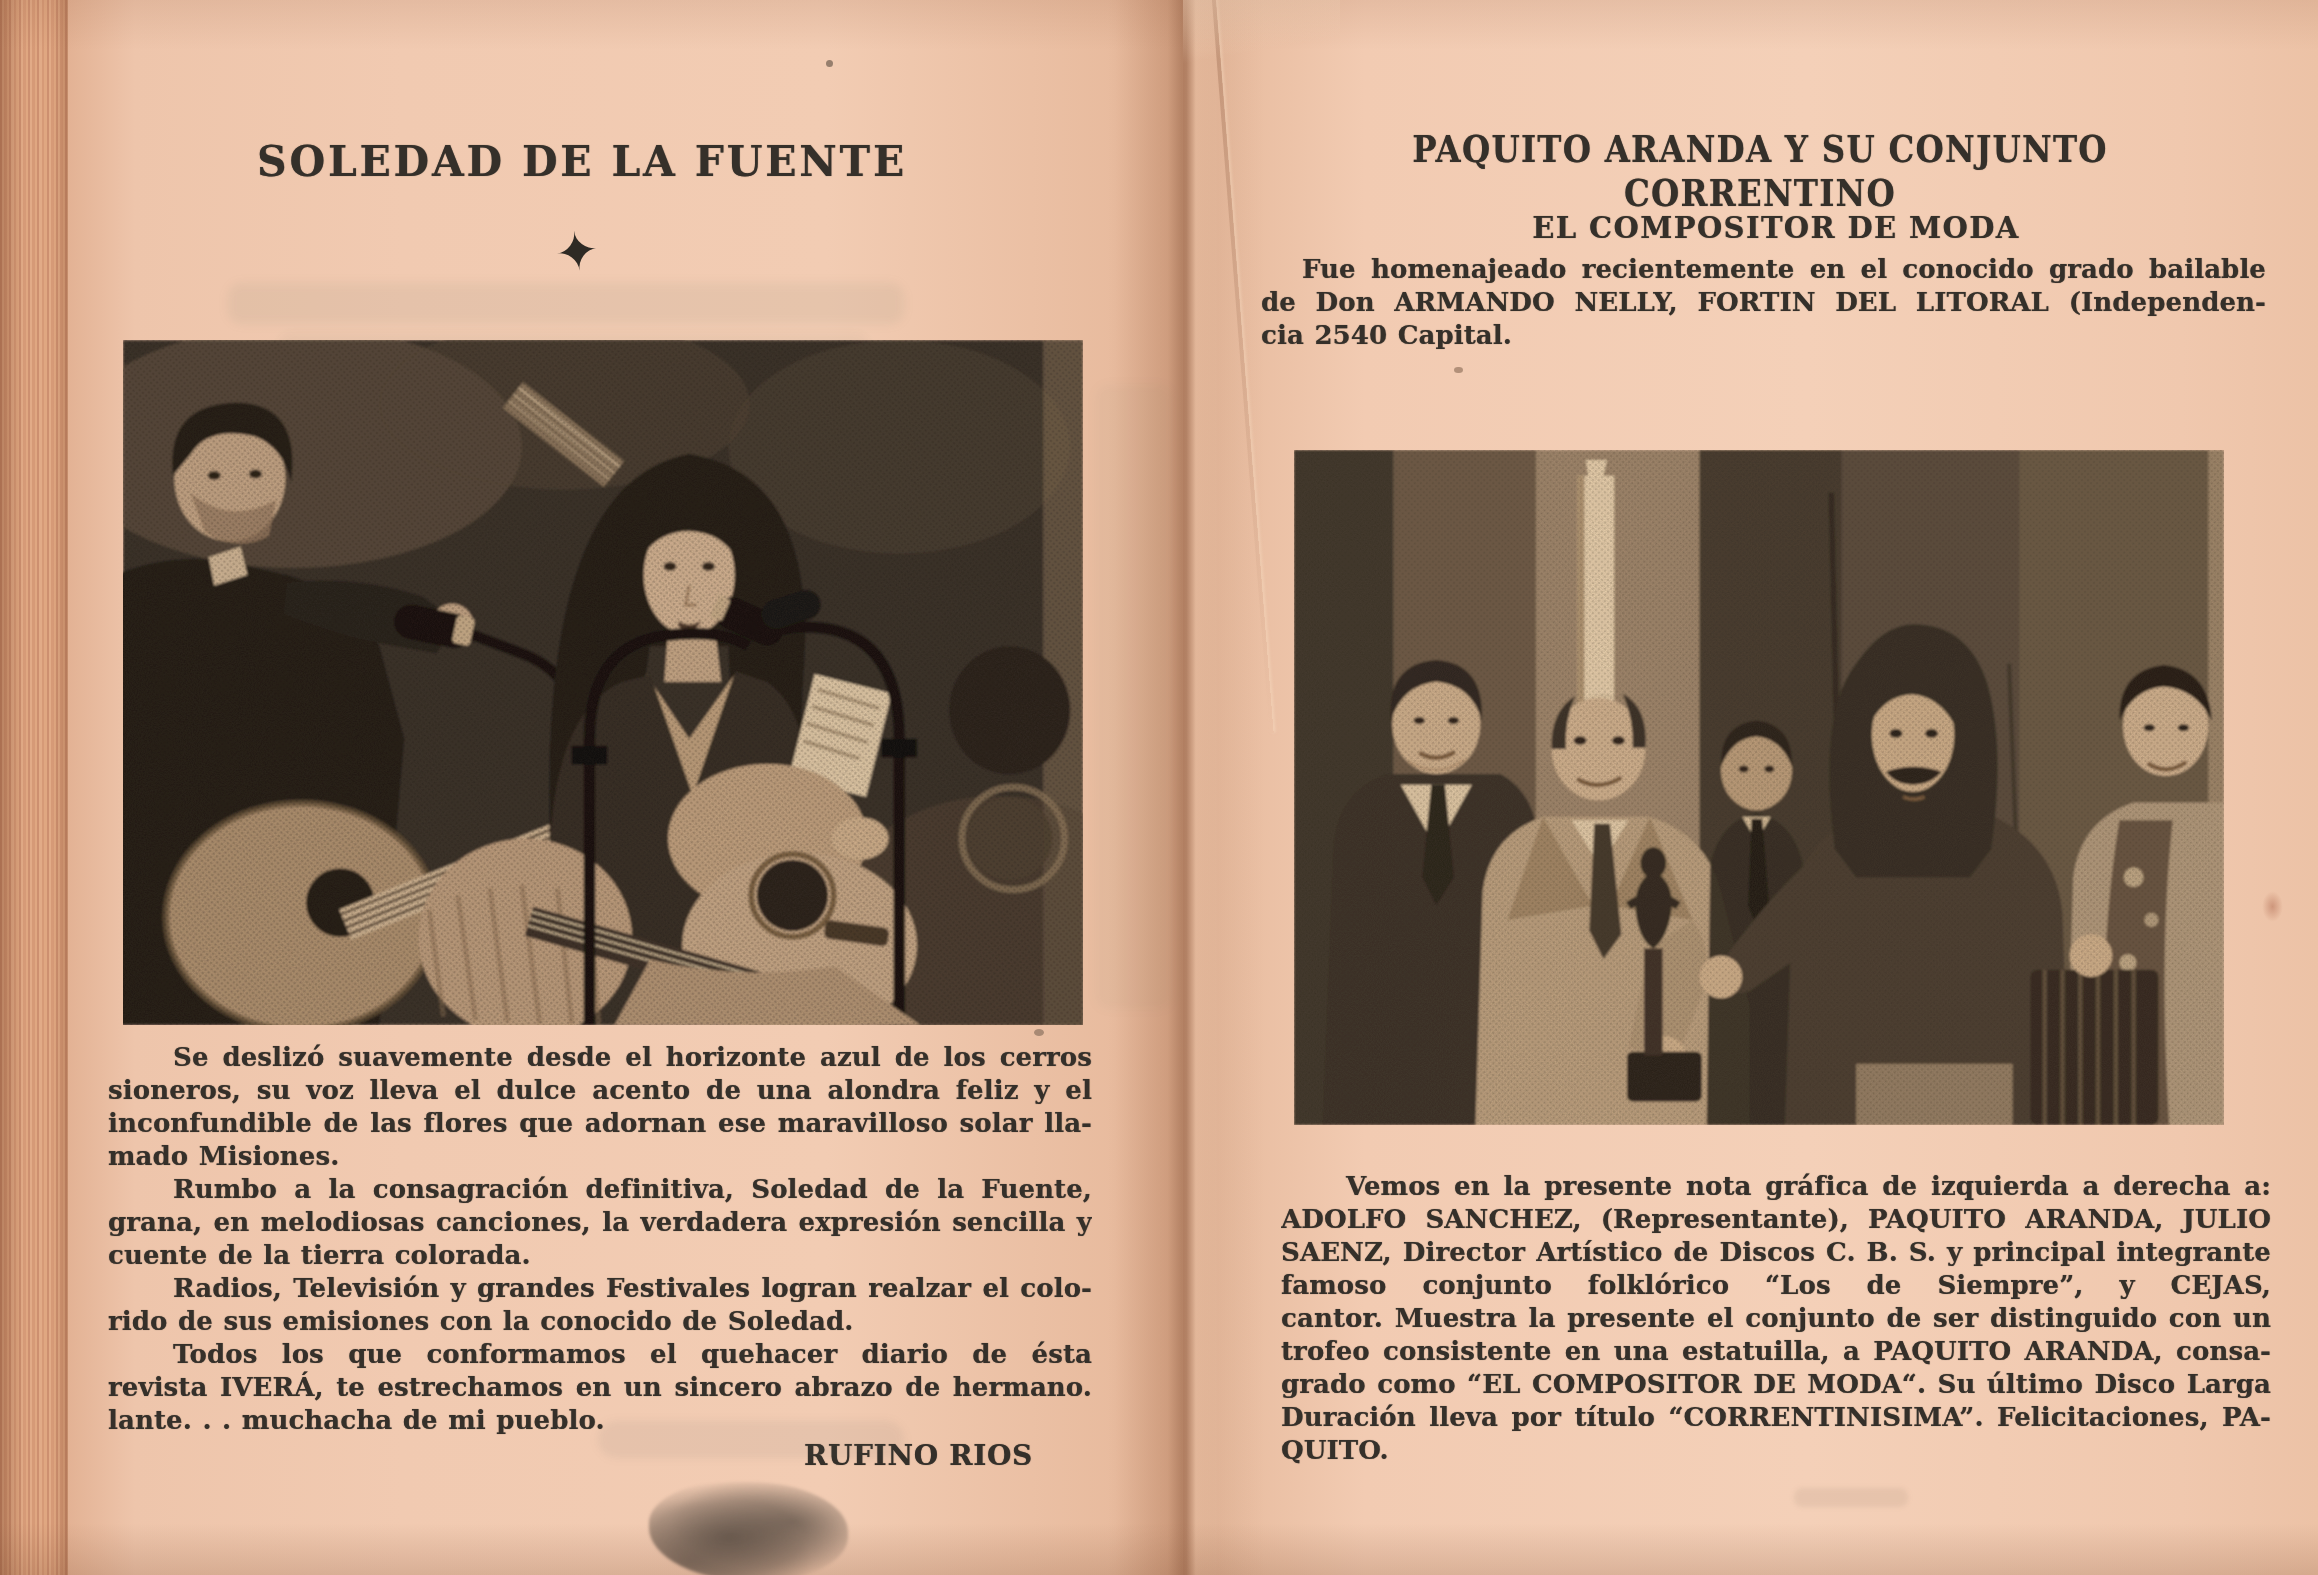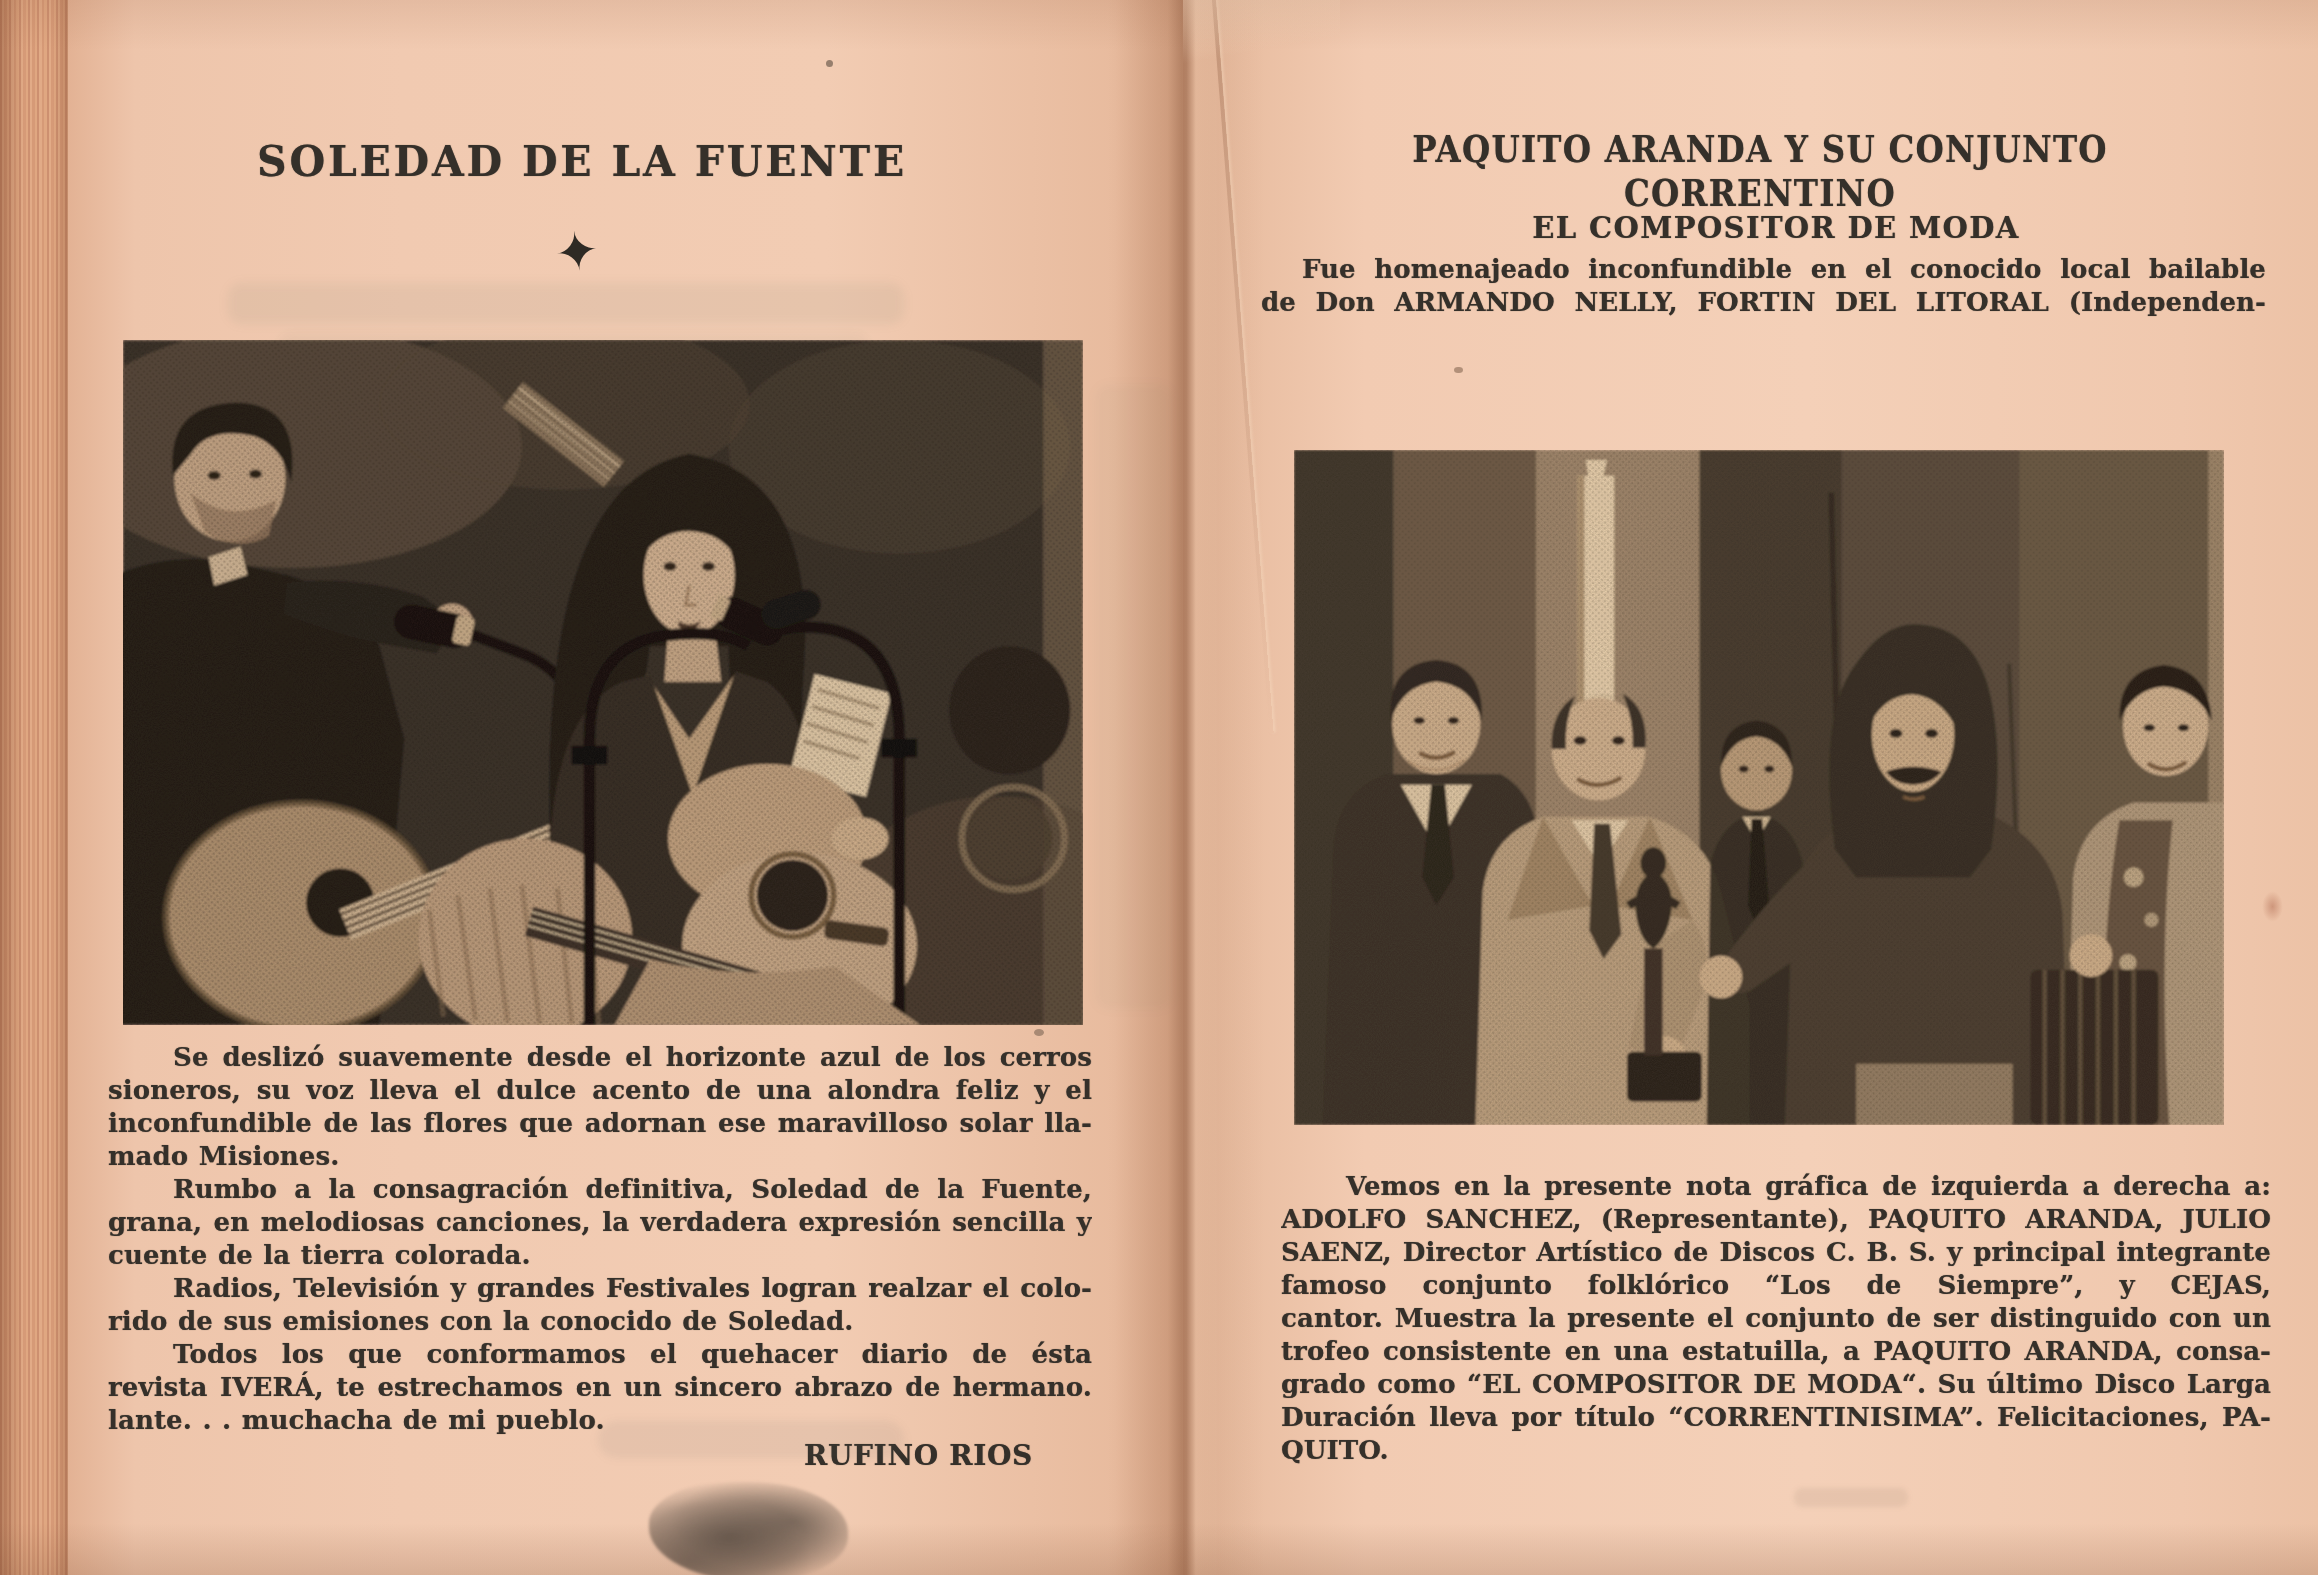--- a/index.html
+++ b/index.html
@@ -204,22 +204,23 @@
     <div class="line jl ind">Todos los que conformamos el quehacer diario de ésta simpática</div>
     <div class="line jl">revista IVERÁ, te estrechamos en un sincero abrazo de hermano. Ade-</div>
     <div class="line">lante. . .  muchacha de mi pueblo.</div>
   </div>
   <div class="byline ink">RUFINO RIOS</div>
 
   <h1 class="title-r ink">PAQUITO ARANDA Y SU CONJUNTO CORRENTINO</h1>
   <h2 class="subtitle-r ink">EL COMPOSITOR DE MODA</h2>
 
   <div class="intro-r ink">
-    <div class="line jl ind-s">Fue homenajeado inconfundible en el conocido local bailable</div>
+    <div class="line jl ind-s">Fue homenajeado recientemente en el conocido grado bailable</div>
     <div class="line jl">de Don ARMANDO NELLY, FORTIN DEL LITORAL (Independen-</div>
+    <div class="line">cia 2540 Capital.</div>
   </div>
 
   <svg class="photo photo-r" viewBox="0 0 1307 948" preserveAspectRatio="none" role="img">
     <defs>
       <pattern id="dotsR" width="6" height="6" patternUnits="userSpaceOnUse" patternTransform="rotate(45)">
         <circle cx="3" cy="3" r="1.4" fill="#2f261d"></circle>
       </pattern>
       <filter id="grainR">
           <feTurbulence type="fractalNoise" baseFrequency="0.7" numOctaves="2" stitchTiles="stitch"></feTurbulence>
           <feColorMatrix type="matrix" values="0 0 0 0 0.12  0 0 0 0 0.10  0 0 0 0 0.07  0 0 0 0.28 0"></feColorMatrix>

